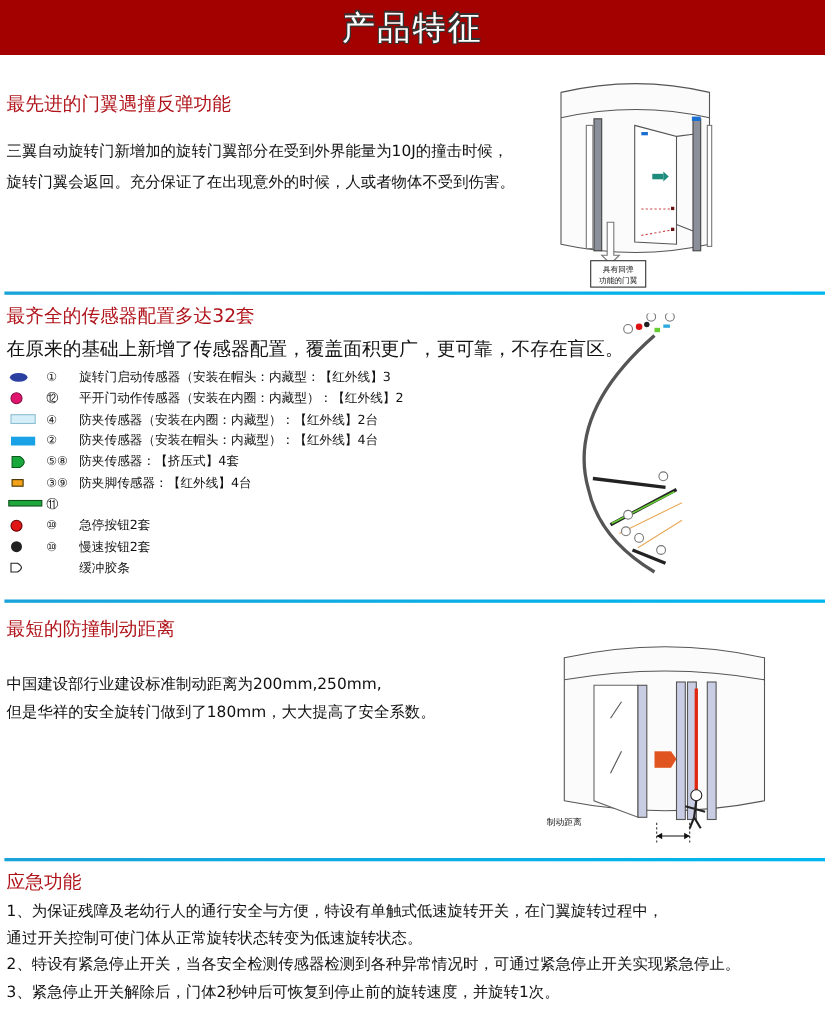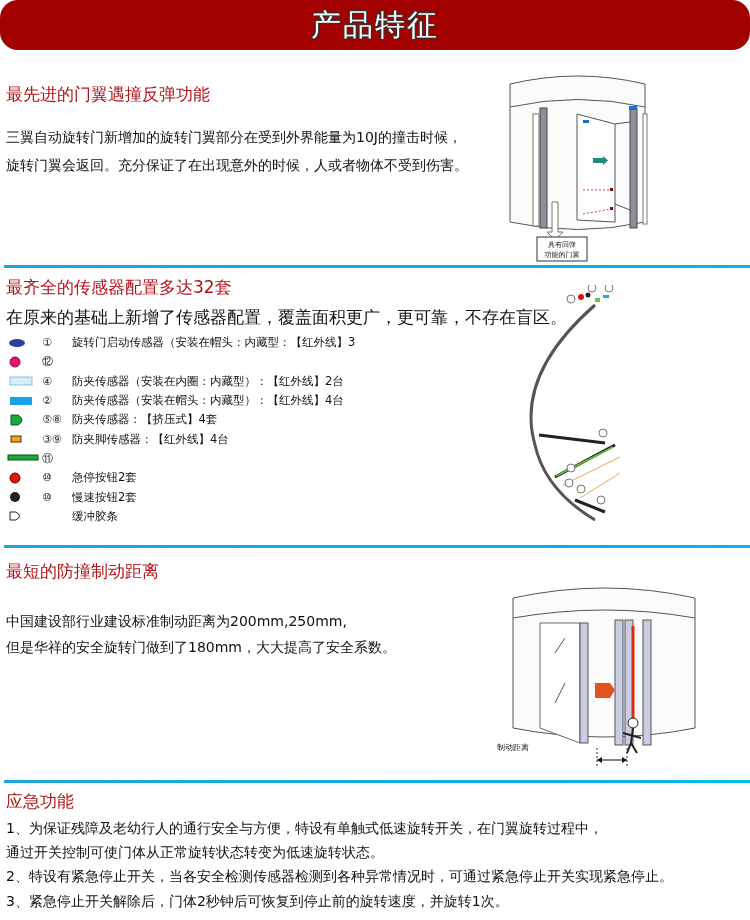--- a/index.html
+++ b/index.html
@@ -1,18 +1,18 @@
 <!DOCTYPE html>
 <html><head>
 <meta charset="utf-8">
 <style>
   * { margin:0; padding:0; box-sizing:border-box; }
   html, body { width:750px; height:920px; background:#ffffff; overflow:hidden; }
   body { font-family: "DejaVu Sans", "Liberation Sans", sans-serif; color:#111; position:relative; }
-  .banner { position:absolute; left:0; top:0; width:750px; height:50px; background:#a30000; display:flex; align-items:center; justify-content:center;border-radius:18px; }
+  .banner { position:absolute; left:0; top:0; width:750px; height:50px; background:#a30000; display:flex; align-items:center; justify-content:center; }
   .banner h1 { color:#fff; font-size:30px; font-weight:normal; letter-spacing:2px; text-shadow:1px 1px 0 #333, -1px -1px 0 #333, 1px -1px 0 #333, -1px 1px 0 #333; }
   .sec-title { position:absolute; left:6px; color:#b0141b; font-size:17px; font-weight:normal; }
   .txt { position:absolute; left:6px; font-size:14px; color:#111; white-space:nowrap; }
   .divider { position:absolute; left:4px; width:746px; height:3px; background:linear-gradient(90deg,#1aa3d9,#00b7ef); }
   .legend { position:absolute; left:6px; top:333px; }
   .lg-row { position:relative; height:19.3px; display:flex; align-items:center; font-size:11.5px; white-space:nowrap; }
   .lg-icon { width:36px; height:14px; display:flex; align-items:center; }
   .lg-num { width:30px; font-size:11px; color:#222; }
   .lg-label { color:#111; }
   .fig { position:absolute; }
@@ -66,20 +66,21 @@
     <span class="lg-num">①</span>
     <span class="lg-label">旋转门启动传感器（安装在帽头：内藏型：【红外线】3</span>
   </div>
   <div class="lg-row">
     <span class="lg-icon">
         <svg width="22" height="12">
           <circle cx="9" cy="6" r="5" fill="#e0166e" stroke="#8a0d43"></circle>
         </svg>
       </span>
     <span class="lg-num">⑫</span>
+    <span class="lg-label">平开门动作传感器（安装在内圈：内藏型）：【红外线】2</span>
   </div>
   <div class="lg-row">
     <span class="lg-icon">
         <svg width="30" height="10">
           <rect x="4" y="1" width="22" height="8" fill="#d6eef7" stroke="#8bbfd3"></rect>
         </svg>
       </span>
     <span class="lg-num">④</span>
     <span class="lg-label">防夹传感器（安装在内圈：内藏型）：【红外线】2台</span>
   </div>

